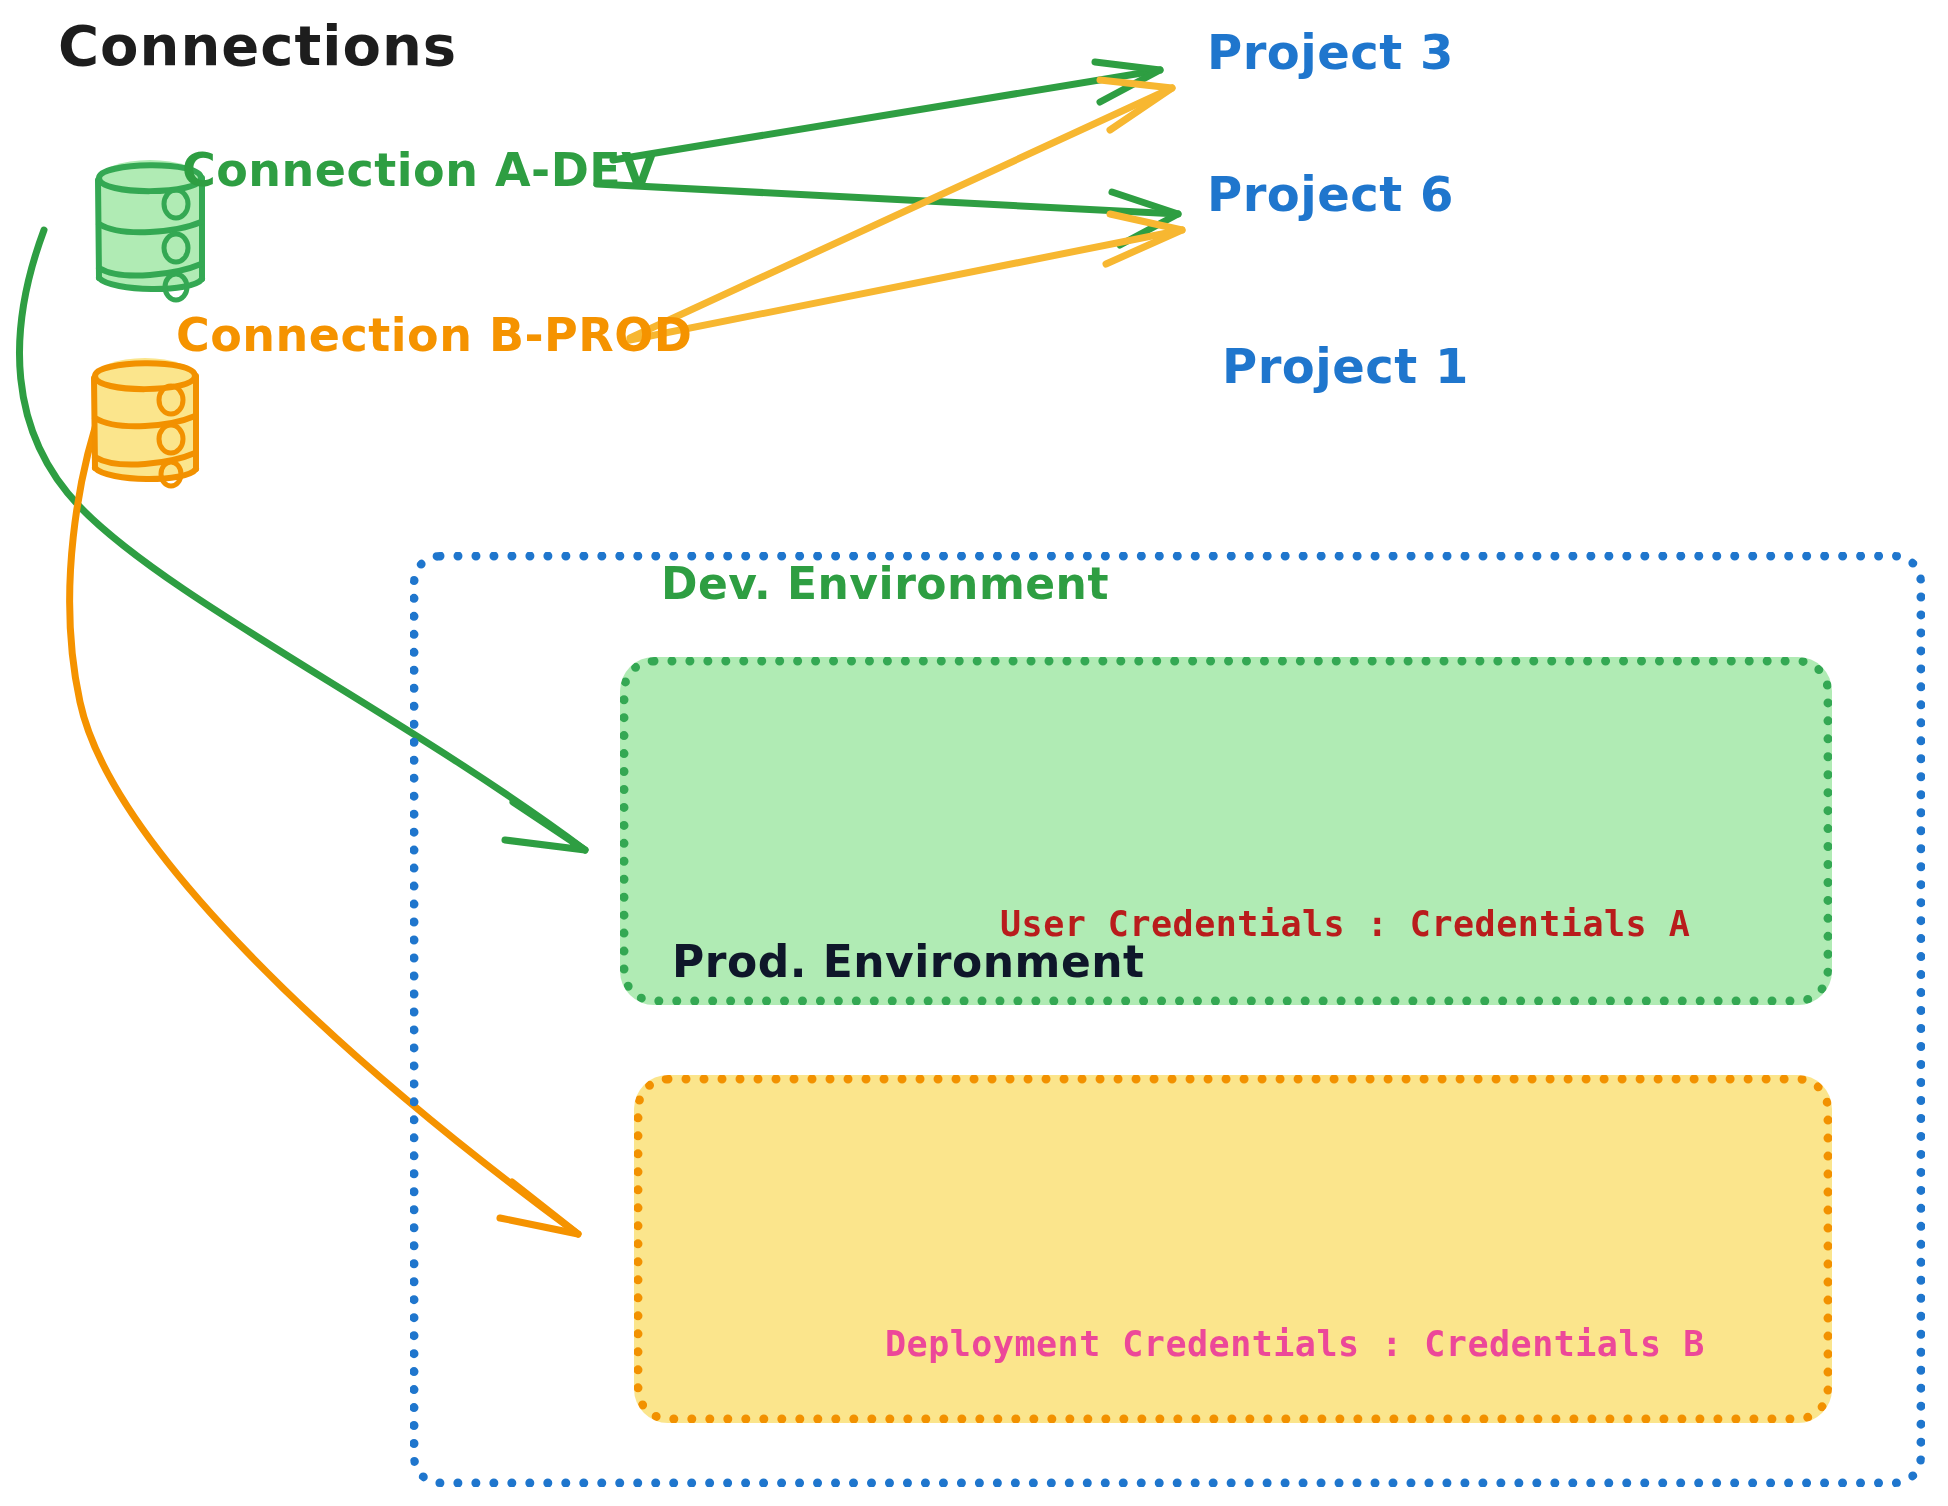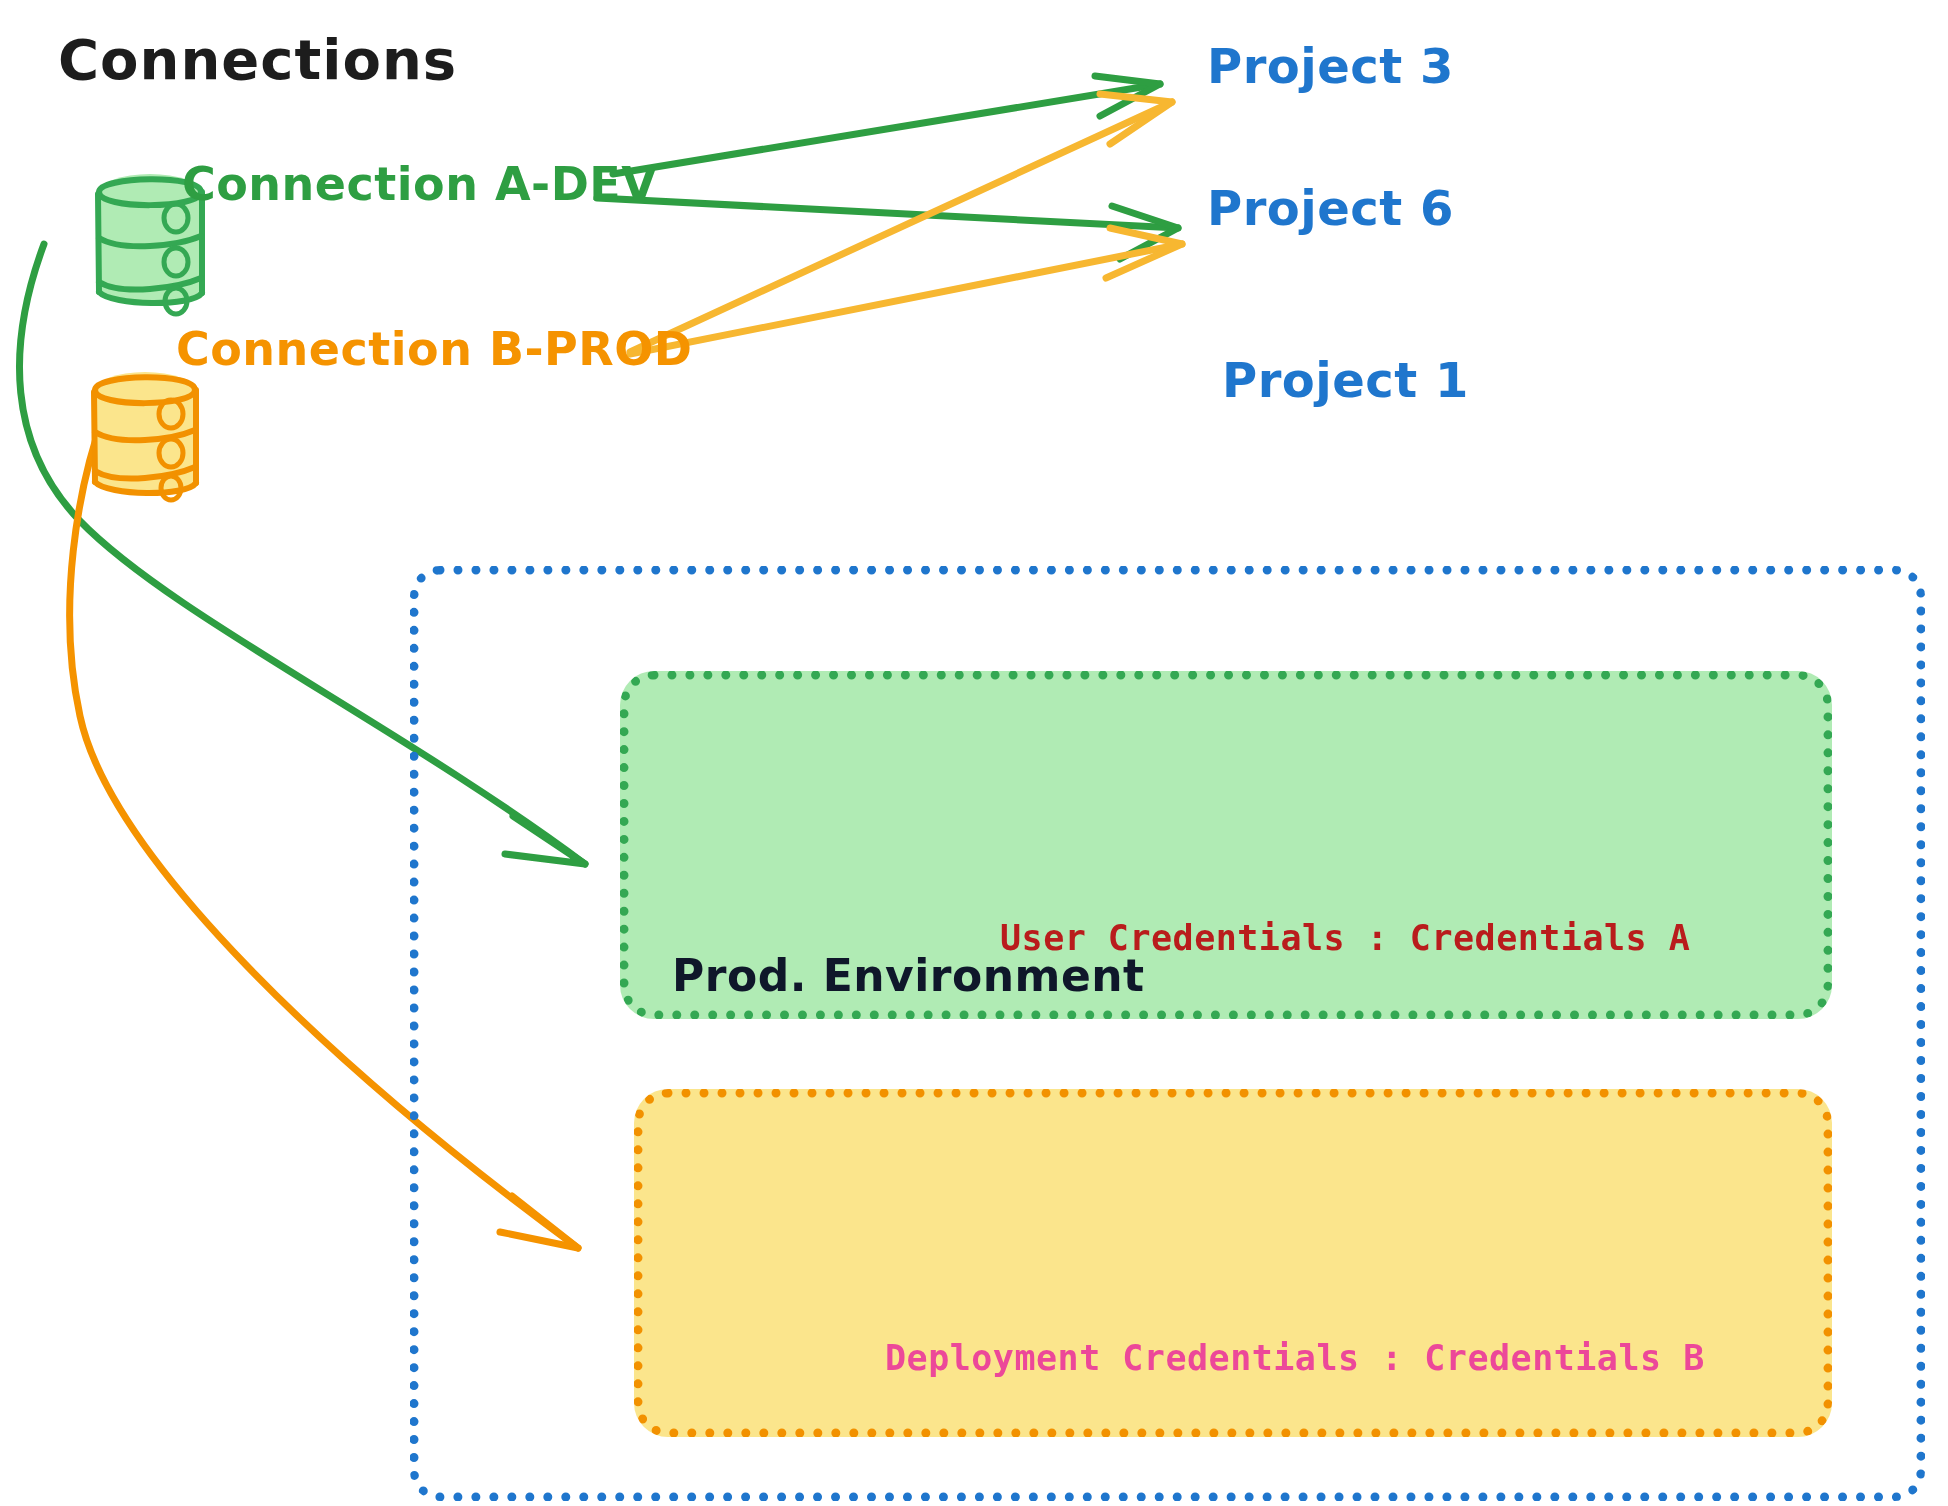--- a/index.html
+++ b/index.html
@@ -3,21 +3,21 @@
 <meta charset="utf-8">
 <style>
   html,body{margin:0;padding:0;}
   body{
     width:1948px;height:1506px;
     background:#ffffff;
     font-family:"DejaVu Sans", sans-serif;
     overflow:hidden;
     position:relative;
   }
-  #stage{position:absolute;left:0;top:16px;width:1948px;height:1379px;}
+  #stage{position:absolute;left:0;top:2px;width:1948px;height:1379px;}
   svg.layer{position:absolute;left:0;top:0;width:1948px;height:1506px;overflow:visible;}
 
   
   .txt{position:absolute;white-space:nowrap;line-height:1;}
 
   .title-connections{
     left:58px; top:16px;
     font-family:"DejaVu Sans", sans-serif;
     font-size:56px; font-weight:700; color:#1d1d1d;
     letter-spacing:1px;
@@ -173,20 +173,21 @@
 
   <div class="txt project-label p2">Project 6</div>
 
   <div class="txt project-label p1">Project 1</div>
 
   <div class="project-container"></div>
 
   <div class="env-box env-box-dev"></div>
   <div class="env-box env-box-prod"></div>
 
+  <div class="txt env-title env-dev">Dev. Environment</div>
 
   <div class="txt cred cred-dev">User Credentials : Credentials A</div>
 
   <div class="txt env-title env-prod">Prod. Environment</div>
 
   <div class="txt cred cred-prod">Deployment Credentials : Credentials B</div>
 
 </div>
 
 </body></html>

